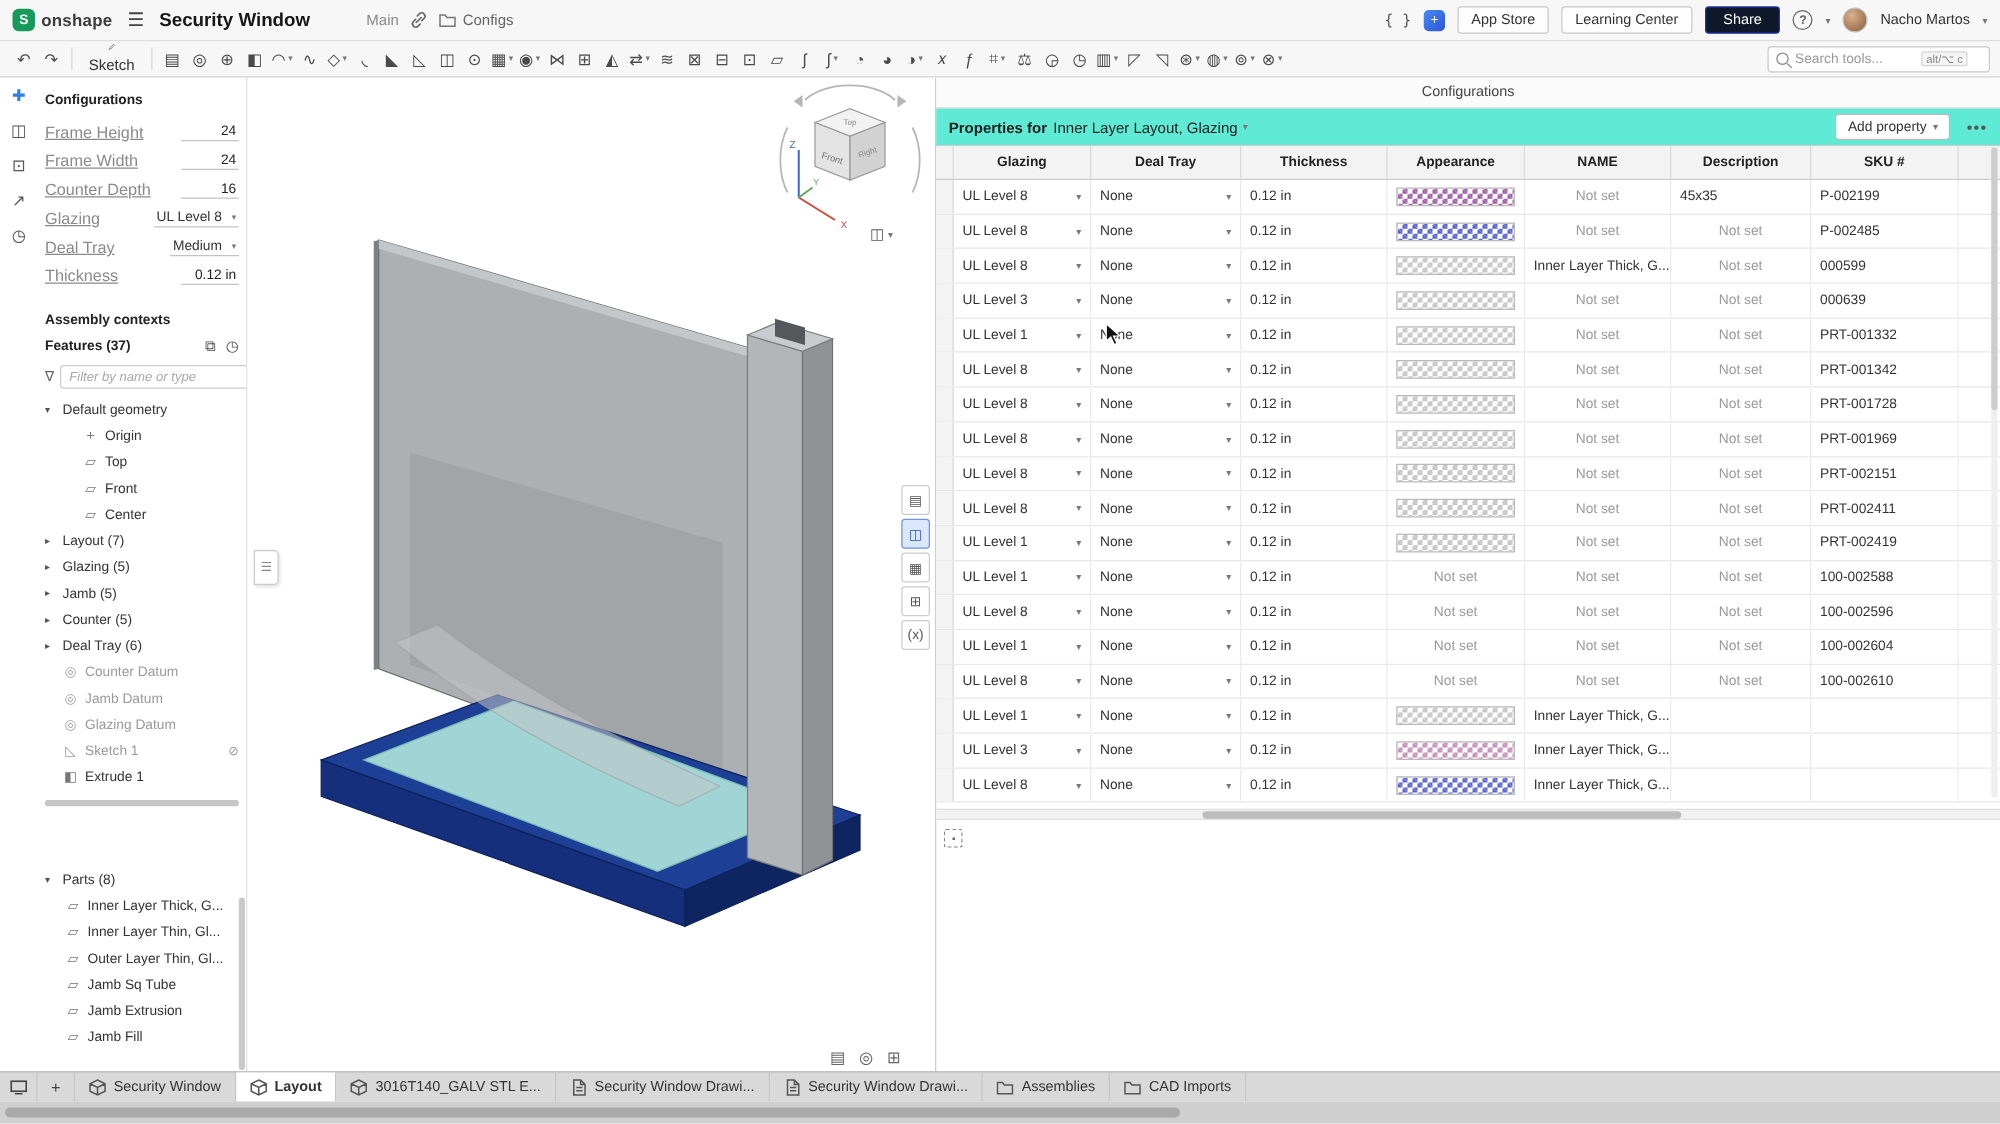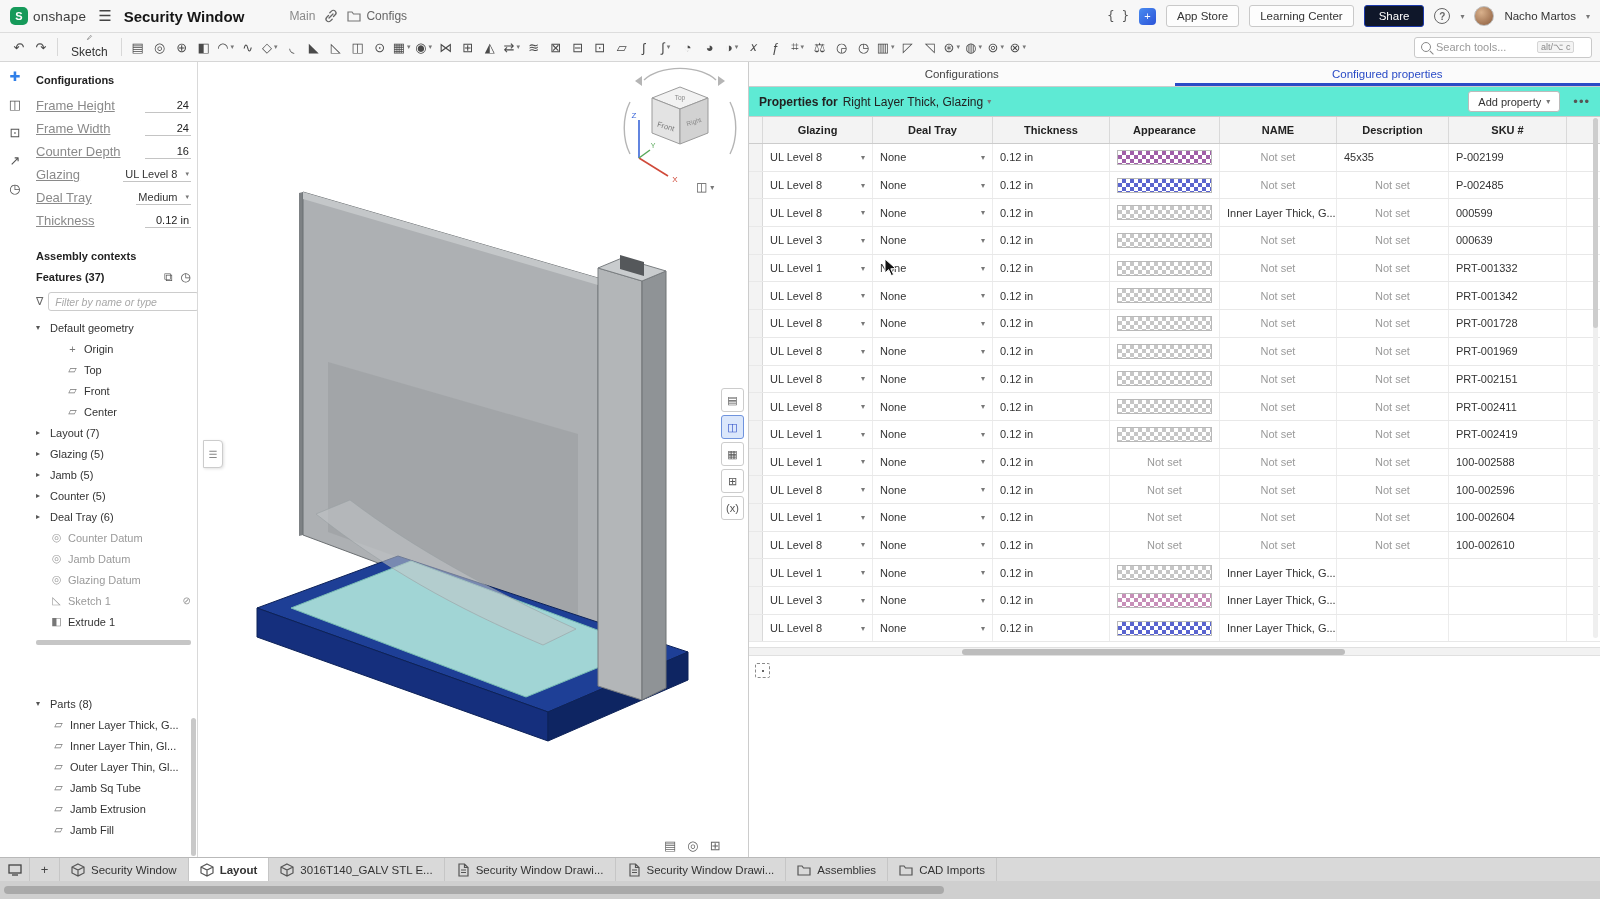--- a/index.html
+++ b/index.html
@@ -7,21 +7,21 @@
     font-family:"Liberation Sans", sans-serif; color:#333; }
   body { position:relative; font-size:12px; }
 
   
   .header { position:absolute; top:0; left:0; width:1600px; height:33px;
     background:#f7f7f7; border-bottom:1px solid #ddd; display:flex; align-items:center;
     padding:0 10px; gap:9px; z-index:20; }
   .logo { display:flex; align-items:center; gap:5px; cursor:pointer; }
   .logo-mark { width:18px; height:18px; border-radius:5px; background:#169a5a; color:#fff;
     font-weight:bold; font-size:11px; display:flex; align-items:center; justify-content:center; }
-  .logo-text { font-size:13.5px; color:#3c3c3c; font-weight:400; letter-spacing:.2px; }
+  .logo-text { font-size:13.5px; color:#3c3c3c; font-weight:700; letter-spacing:.2px; }
   .hamburger { font-size:15px; color:#444; padding:0 3px; cursor:pointer; }
   .doc-title { font-size:15px; font-weight:700; color:#161616; }
   .workspace { font-size:12px; color:#8a8a8a;margin-left:36px; }
   .hd-ic { color:#666; display:flex; align-items:center; }
   .configs { display:flex; align-items:center; gap:5px; color:#666; font-size:12px; }
   .hd-right { margin-left:auto; display:flex; align-items:center; gap:10px; }
   .hd-btn { background:#fdfdfd; border:1px solid #c9c9c9; border-radius:3px; height:22px;
     padding:0 10px; font-size:11.5px; color:#333; display:flex; align-items:center; cursor:pointer; }
   .share-btn { background:#0f172a; border:1px solid #1c39ab; border-radius:3px; height:22px;
     padding:0 14px; color:#fff; font-size:11.5px; display:flex; align-items:center; cursor:pointer; }
@@ -477,26 +477,25 @@
   <div class="vp-bottom" id="vp-bottom">
       <span>▤</span>
       <span>◎</span>
       <span>⊞</span>
     </div>
 </div>
 
 <div class="right-panel">
   <div class="rp-tabs" id="rp-tabs">
       <div class="rp-tab">Configurations</div>
-      <div class="rp-tab active">Configured properties</div>
     </div>
   <div class="props-bar">
     <span class="props-strong">Properties for</span>
     <span class="props-target">
-      <span>Right Layer Thick, Glazing</span>
+      <span>Inner Layer Layout, Glazing</span>
       <span class="caret">▾</span>
     </span>
     <span class="add-prop">
       <span>Add property</span>
       <span class="caret">▾</span>
     </span>
     <span class="dots">•••</span>
   </div>
   <div class="grid-head" id="grid-head">
       <div class="hc"></div>

